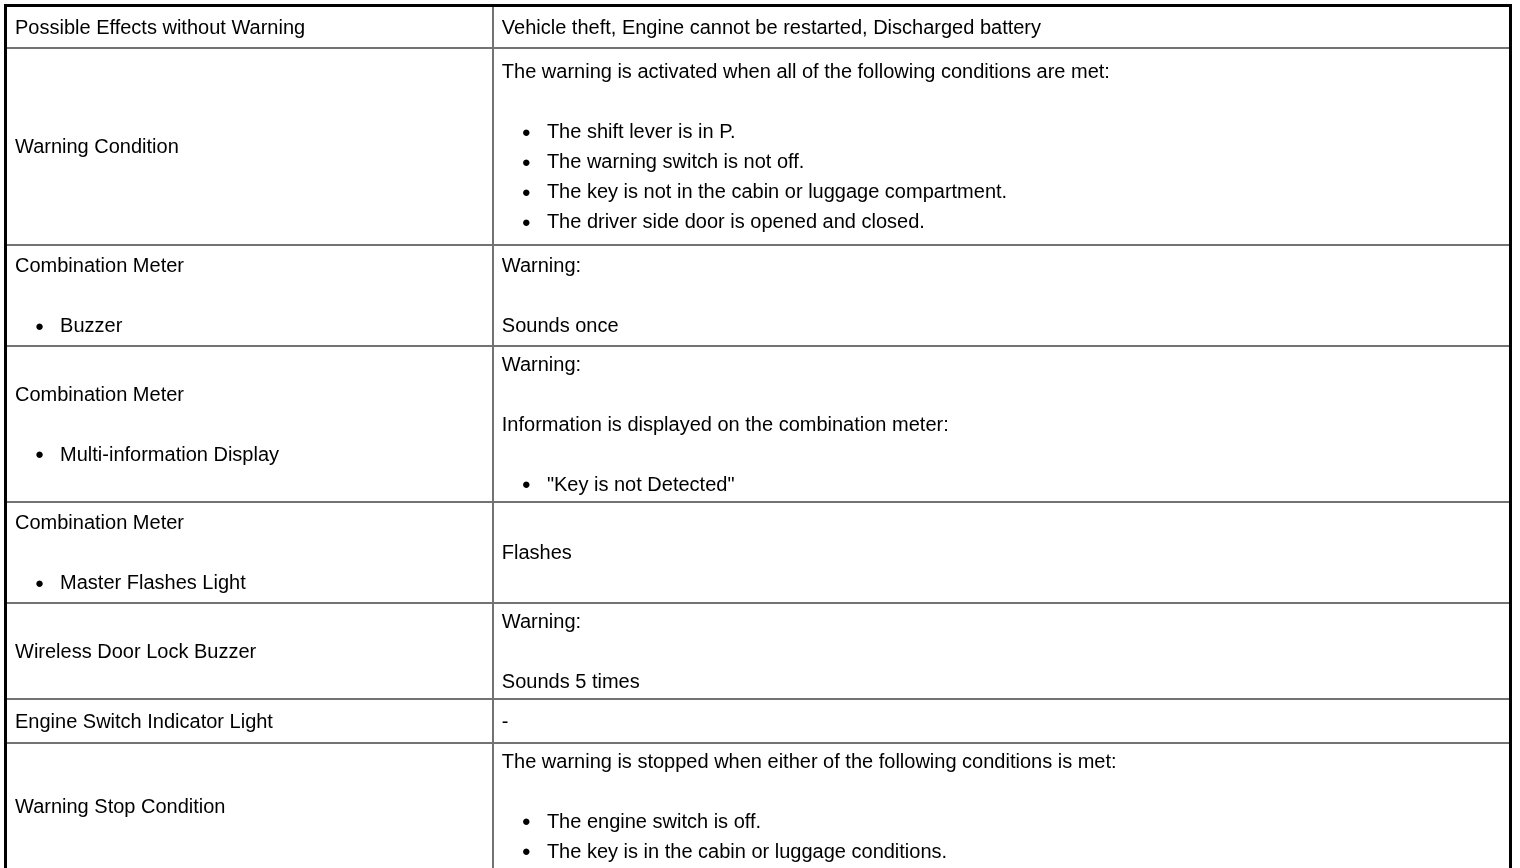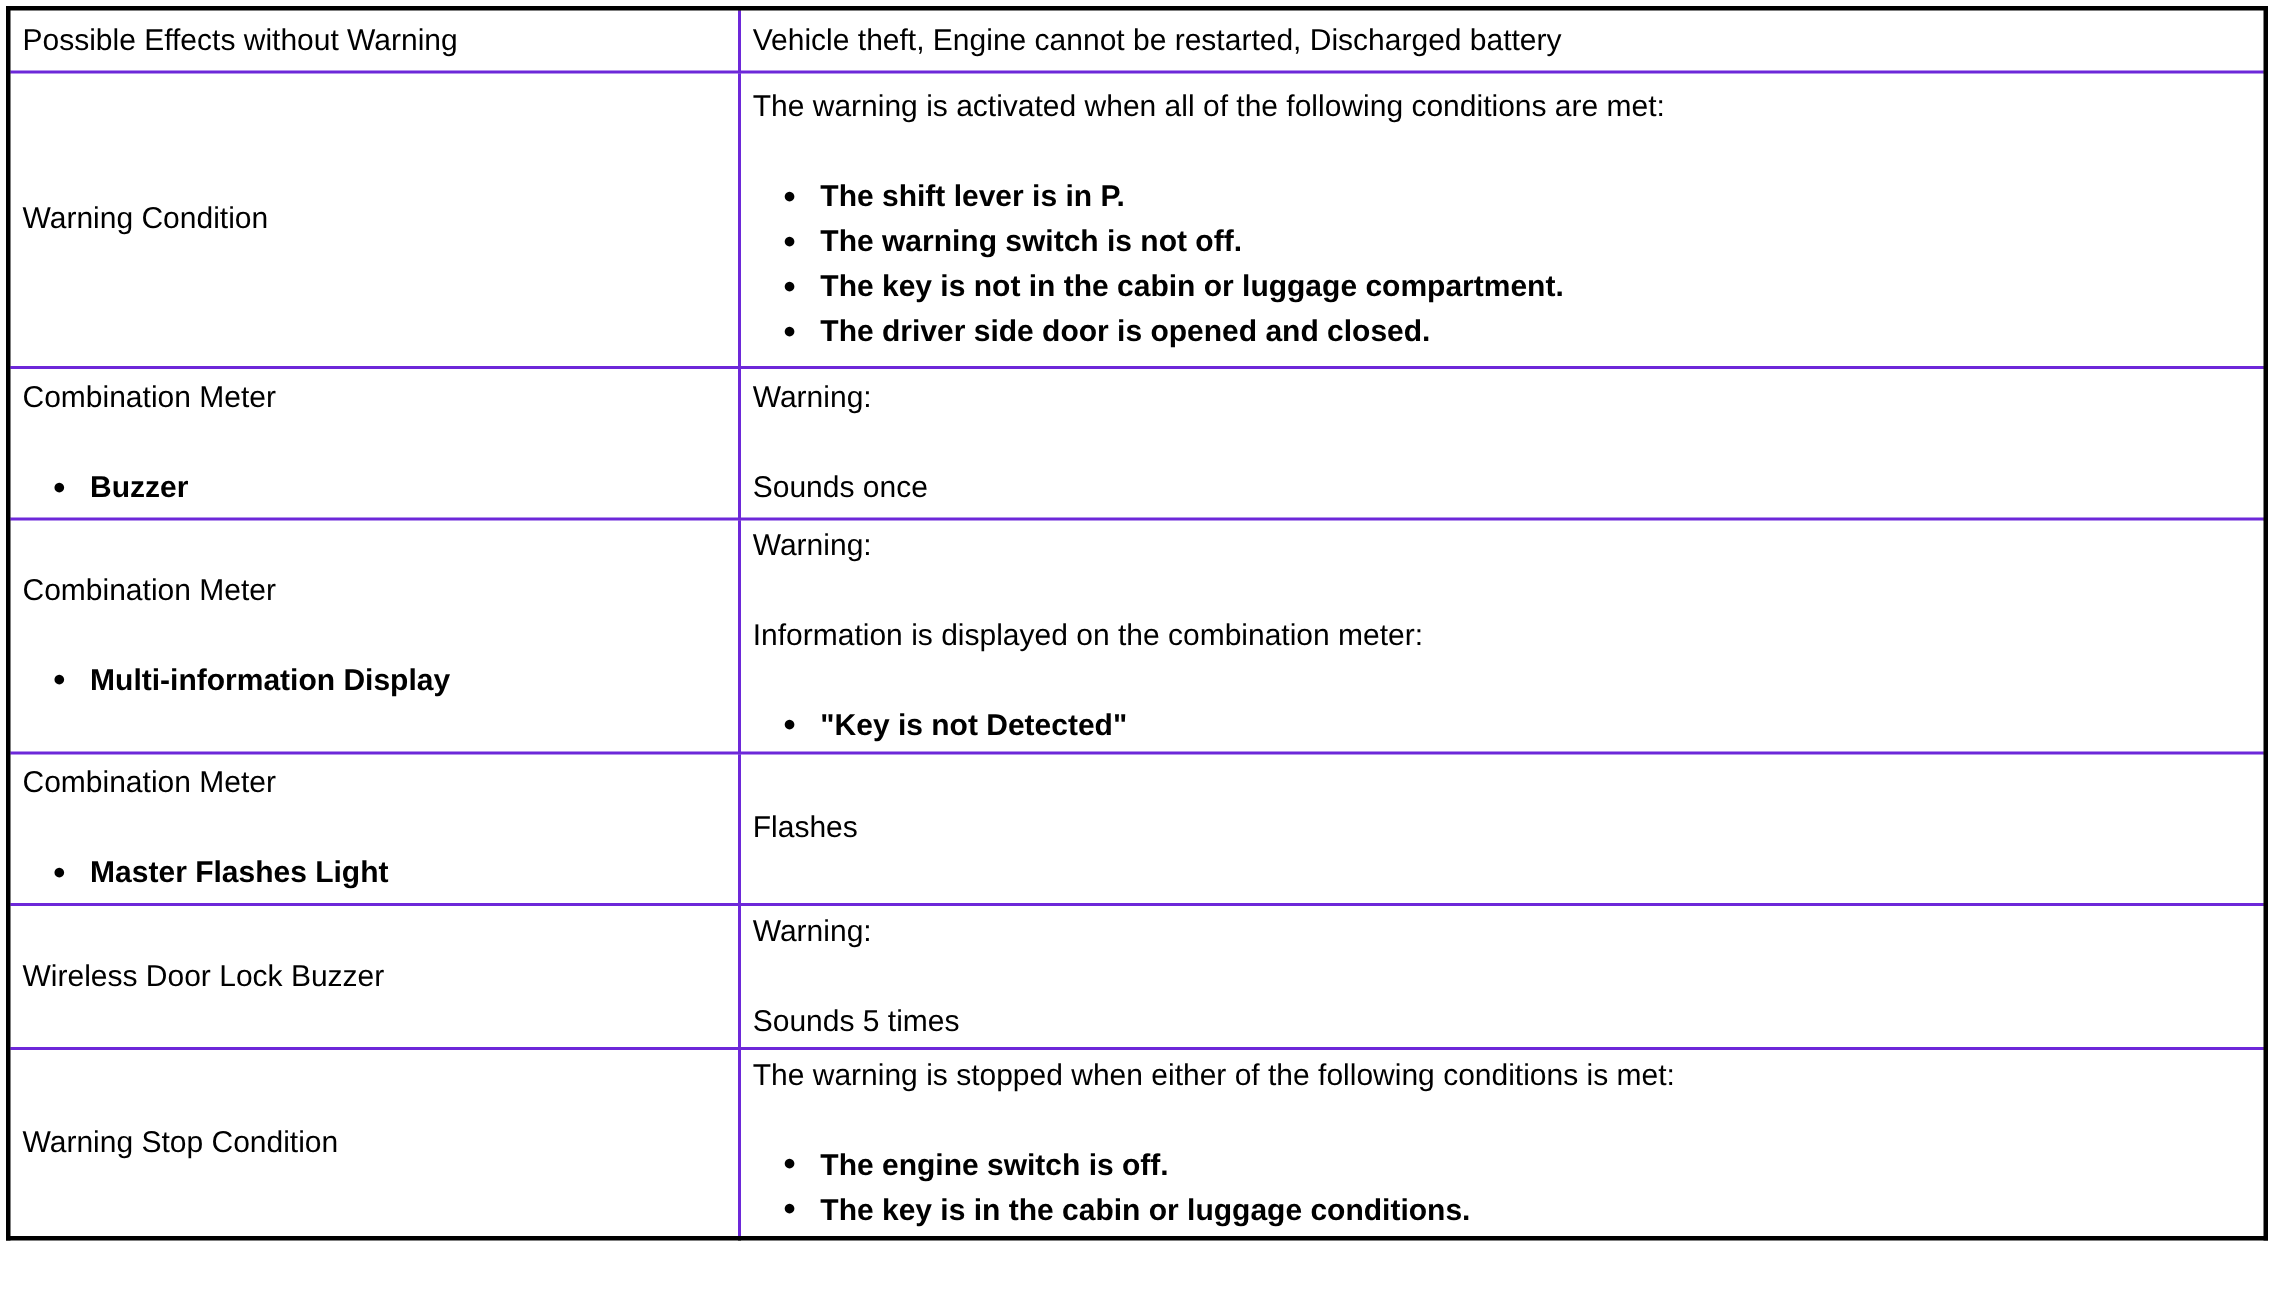--- a/index.html
+++ b/index.html
@@ -14,21 +14,21 @@
   table.spec-table {
     position: absolute;
     left: 4px;
     top: 4px;
     width: 1508px;
     border-collapse: collapse;
     table-layout: fixed;
     border: 3px solid #000000;
   }
   table.spec-table td {
-    border: 2px solid #6d28d9;
+    border: 2px solid #737373;
     padding: 2px 8px;
     vertical-align: middle;
     font-size: 20px;
     overflow: hidden;
   }
   
   tbody tr:nth-child(1) { height: 42px; }
   tbody tr:nth-child(2) { height: 197px; }
   tbody tr:nth-child(3) { height: 101px; }
   tbody tr:nth-child(4) { height: 147px; }
@@ -37,21 +37,20 @@
   tbody tr:nth-child(7) { height: 44px; }
   tbody tr:nth-child(8) { height: 126px; }
 
   .line {
     height: 30px;
     line-height: 30px;
     white-space: nowrap;
   }
   .line.bullet {
     padding-left: 20px;
-    font-weight: bold;
   }
   .bullet-glyph {
     display: inline-block;
     font-size: 15px;
     vertical-align: middle;
     margin-right: 16px;
     transform: translateY(-1px);
   }
 </style>
 </head>
@@ -129,20 +128,28 @@
     <td class="col-left">
           <div class="line"><span>Wireless Door Lock Buzzer</span></div>
         </td>
     <td class="col-right">
           <div class="line"><span>Warning:</span></div>
           <div class="line">&nbsp;</div>
           <div class="line"><span>Sounds 5 times</span></div>
         </td>
   </tr>
 
+  <tr>
+    <td class="col-left">
+          <div class="line"><span>Engine Switch Indicator Light</span></div>
+        </td>
+    <td class="col-right">
+          <div class="line"><span>-</span></div>
+        </td>
+  </tr>
 
   <tr>
     <td class="col-left">
           <div class="line"><span>Warning Stop Condition</span></div>
         </td>
     <td class="col-right">
           <div class="line"><span>The warning is stopped when either of the following conditions is met:</span></div>
           <div class="line">&nbsp;</div>
           <div class="line bullet"><span class="bullet-glyph">●</span><span>The engine switch is off.</span></div>
           <div class="line bullet"><span class="bullet-glyph">●</span><span>The key is in the cabin or luggage conditions.</span></div>

